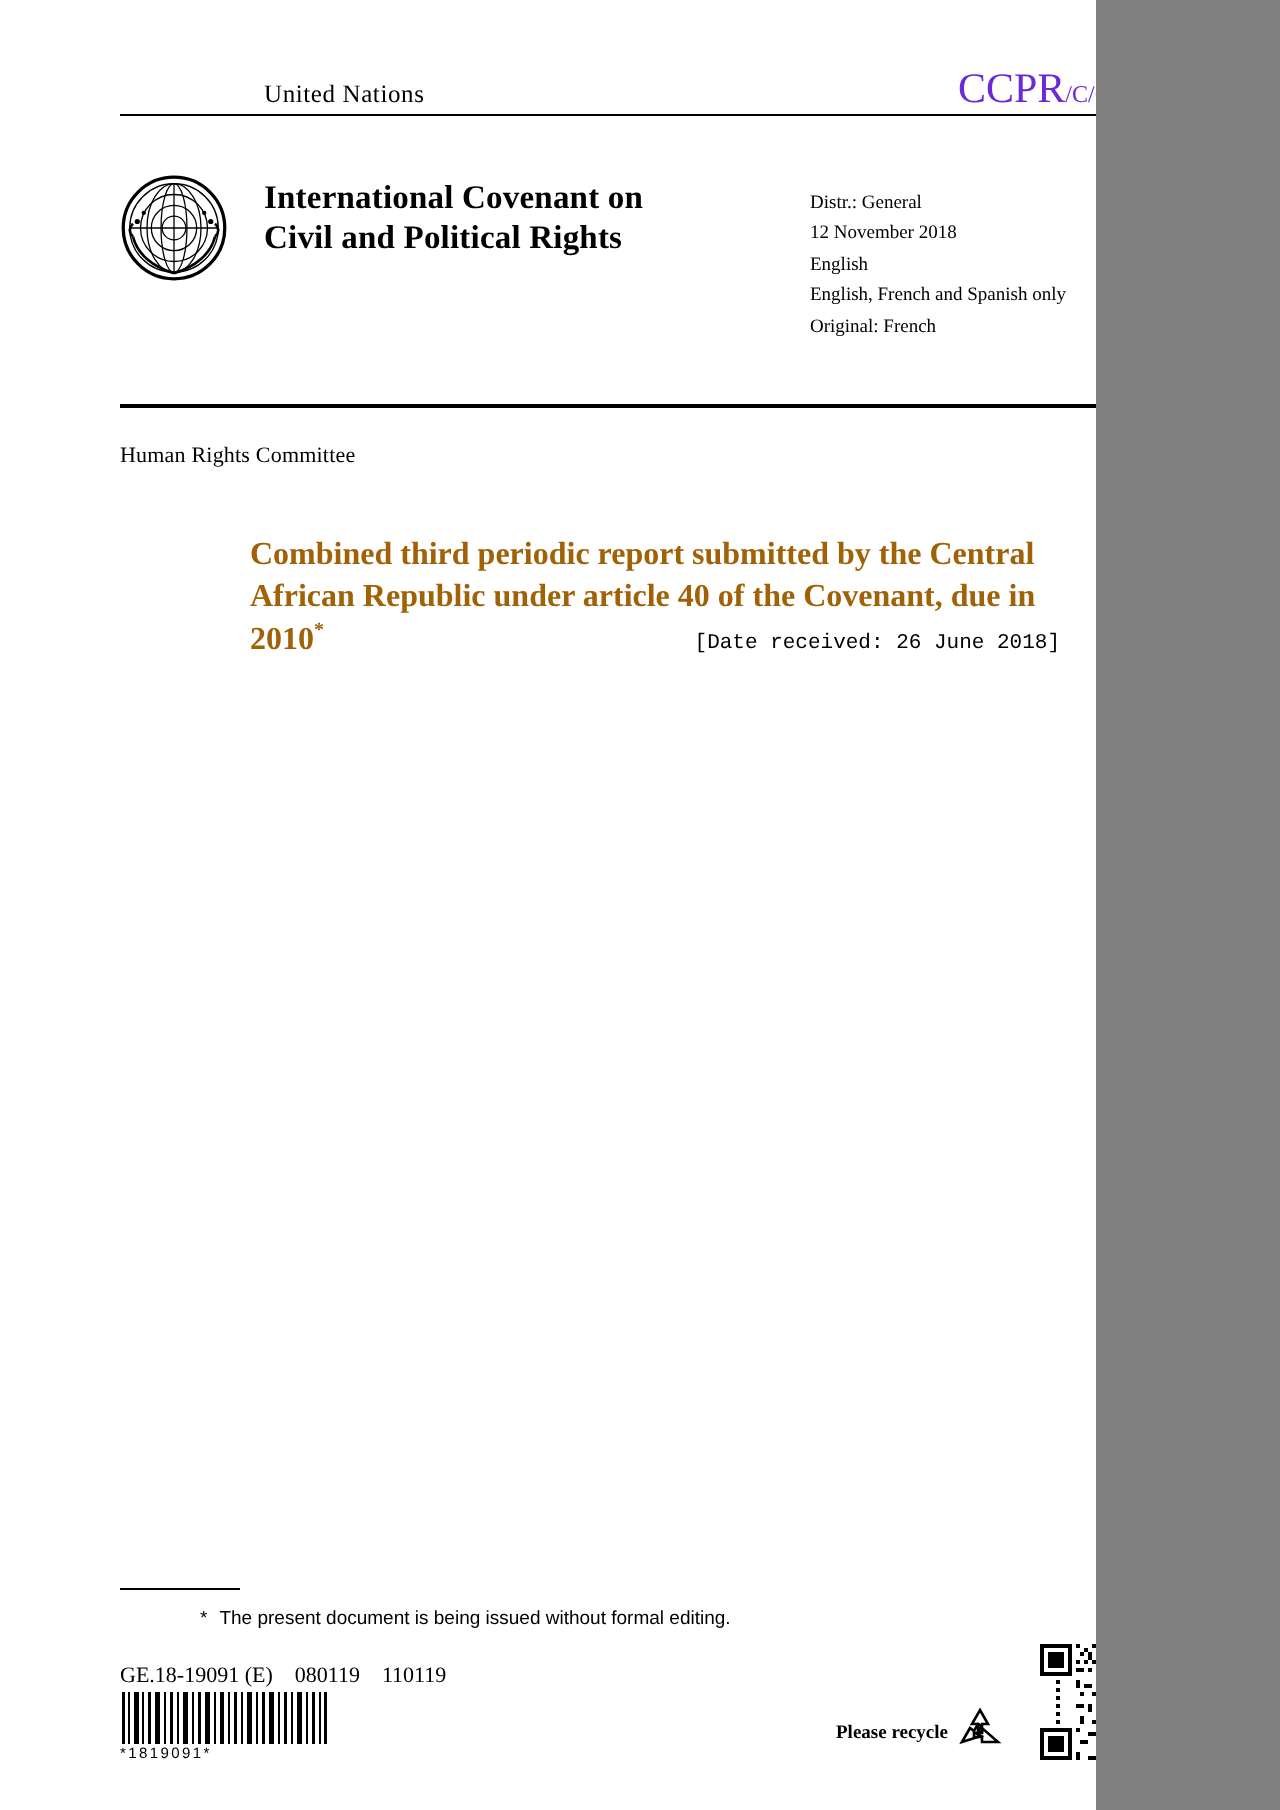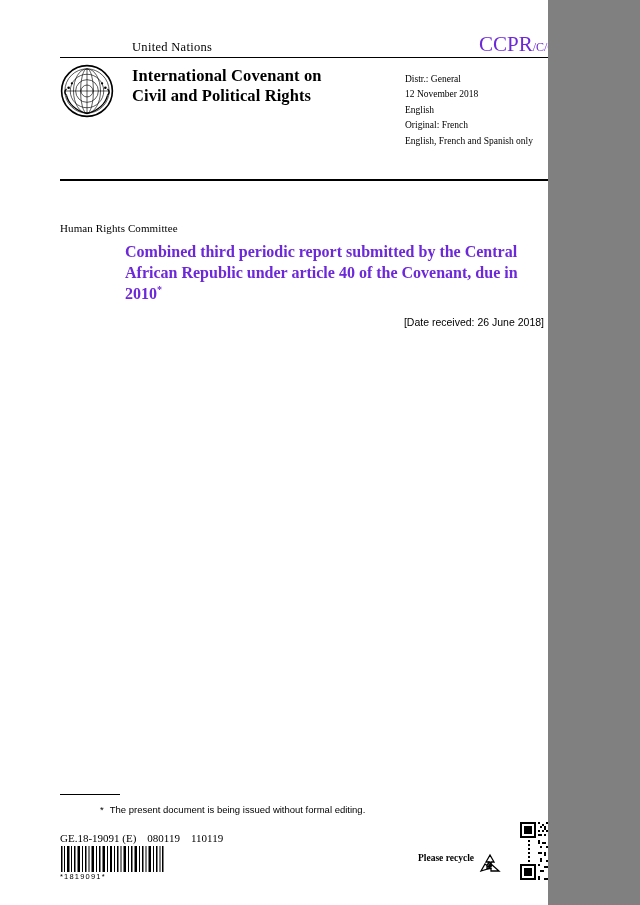--- a/index.html
+++ b/index.html
@@ -55,21 +55,21 @@
     width: 100%;
   }
   .rule-thick {
     border-bottom: 2.5px solid #000;
     height: 0;
     width: 100%;
   }
 
   .header-body {
     display: flex;
-    margin-top: 4px;
+    margin-top: 27px;
   }
   .emblem-cell {
     width: 72px;
     flex: 0 0 72px;
     display: flex;
     align-items: flex-start;
     justify-content: flex-start;
     padding-top: 2px;
   }
   .title-cell {
@@ -105,40 +105,40 @@
     top: 222px;
     font-family: "Liberation Serif", serif;
     font-weight: normal;
     font-size: 11px;
     color: #000;
     letter-spacing: 0.1px;
   }
   .doc-title {
     position: absolute;
     left: 125px;
-    top: 230px;
+    top: 256px;
     width: 400px;
     font-family: "Liberation Serif", serif;
     font-weight: bold;
     font-size: 16px;
     line-height: 1.32;
-    color: #6d28d9;
+    color: #a16207;
   }
   .doc-title .star {
     font-size: 10px;
     vertical-align: super;
     font-weight: bold;
   }
   .date-received {
     position: absolute;
-    left: 139px;
+    left: 125px;
     top: 316px;
     width: 405px;
     text-align: right;
-    font-family: Liberation Sans, sans-serif;
+    font-family: Liberation Mono, monospace;
     font-size: 10.5px;
     color: #000;
   }
 
   
   .footnote-rule {
     position: absolute;
     left: 60px;
     top: 794px;
     width: 60px;
@@ -185,21 +185,21 @@
     font-family: "Liberation Sans", sans-serif;
     font-size: 7.5px;
     letter-spacing: 1.2px;
     color: #000;
   }
   .recycle {
     position: absolute;
     left: 418px;
     top: 853px;
     display: flex;
-    align-items: flex-start;
+    align-items: center;
     gap: 4px;
   }
   .recycle-label {
     font-family: "Liberation Serif", serif;
     font-weight: bold;
     font-size: 9.5px;
     color: #000;
   }
   .qr {
     position: absolute;
@@ -259,22 +259,22 @@
 
       <div class="title-cell">
         <div class="cov-title">International Covenant on</div>
         <div class="cov-title">Civil and Political Rights</div>
       </div>
 
       <div class="distr-cell">
         <div>Distr.: General</div>
         <div>12 November 2018</div>
         <div>English</div>
+        <div>English, French and Spanish only</div>
         <div>Original: French</div>
-        <div>English, French and Spanish only</div>
       </div>
 
     </div>
 
     <div class="header-rule-wrap">
       <div class="rule-thick"></div>
     </div>
   </div>
 
   <div class="committee">Human Rights Committee</div>

